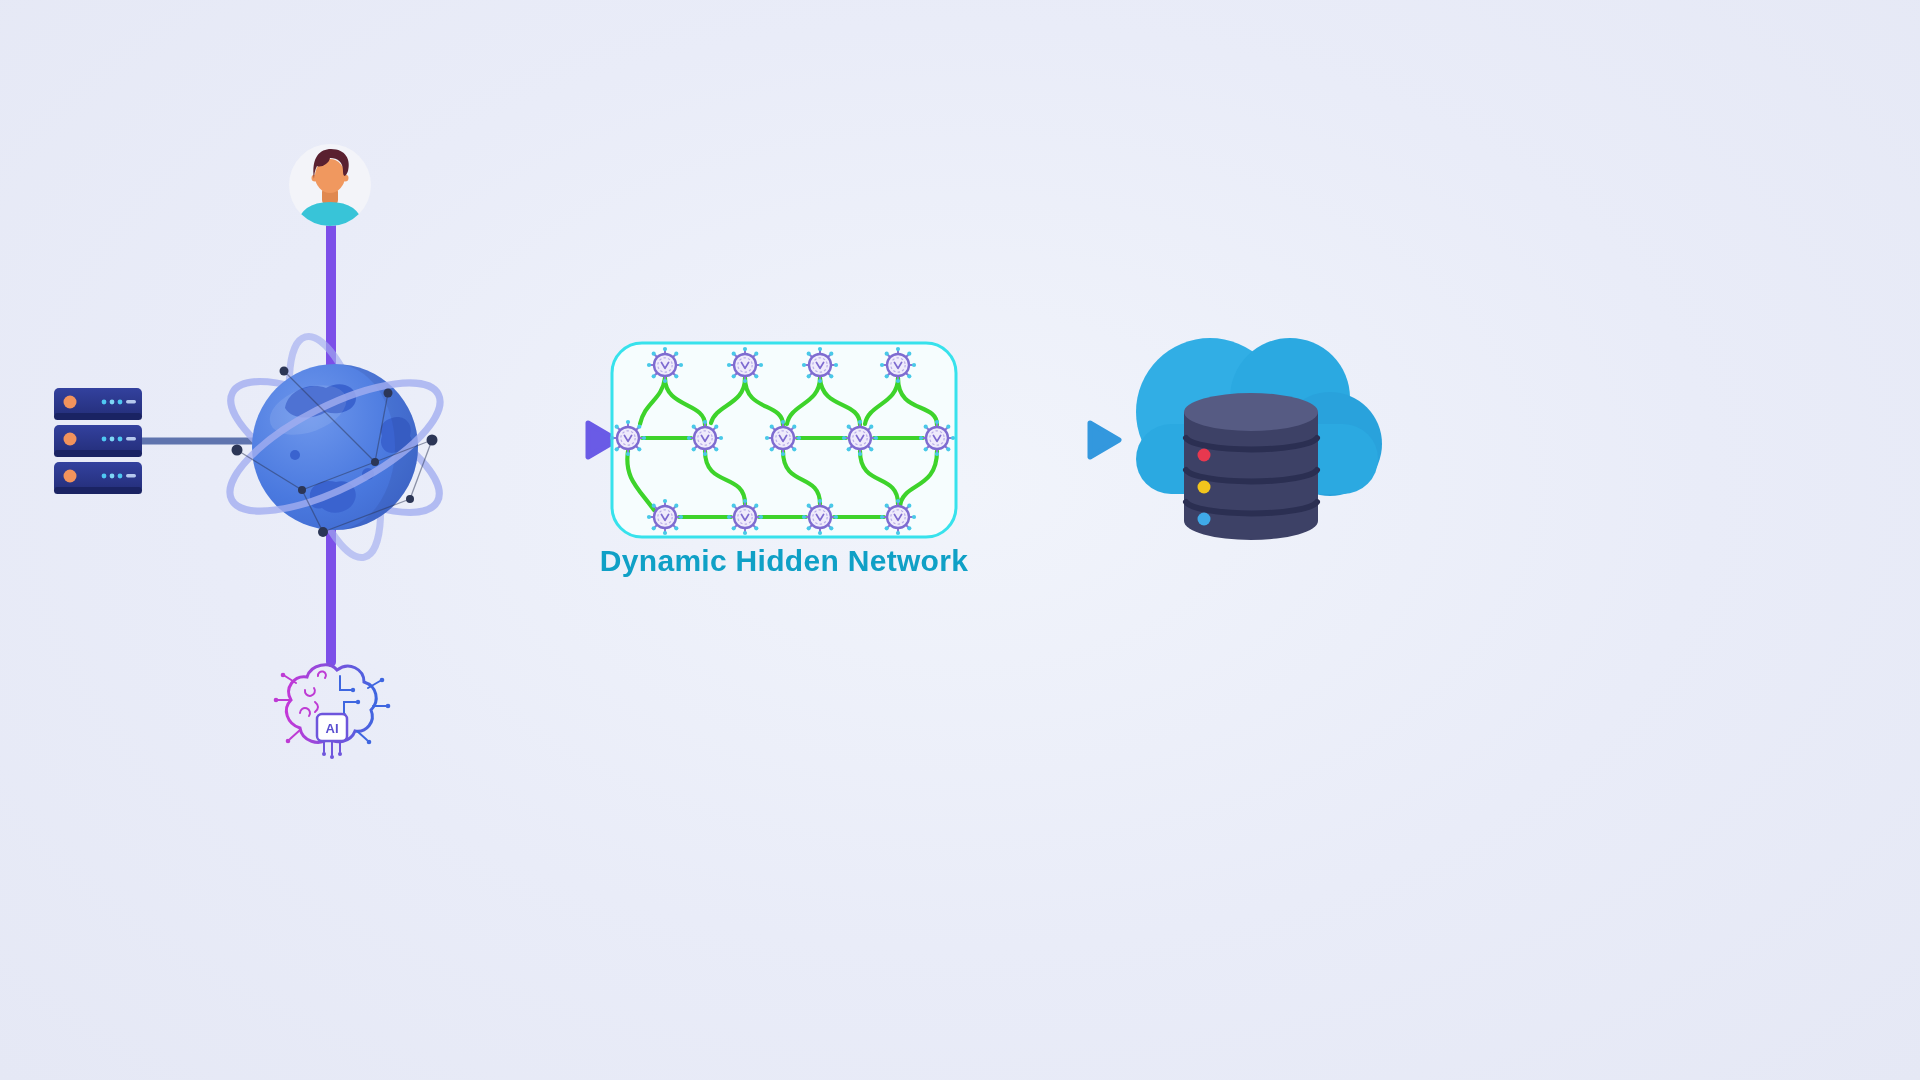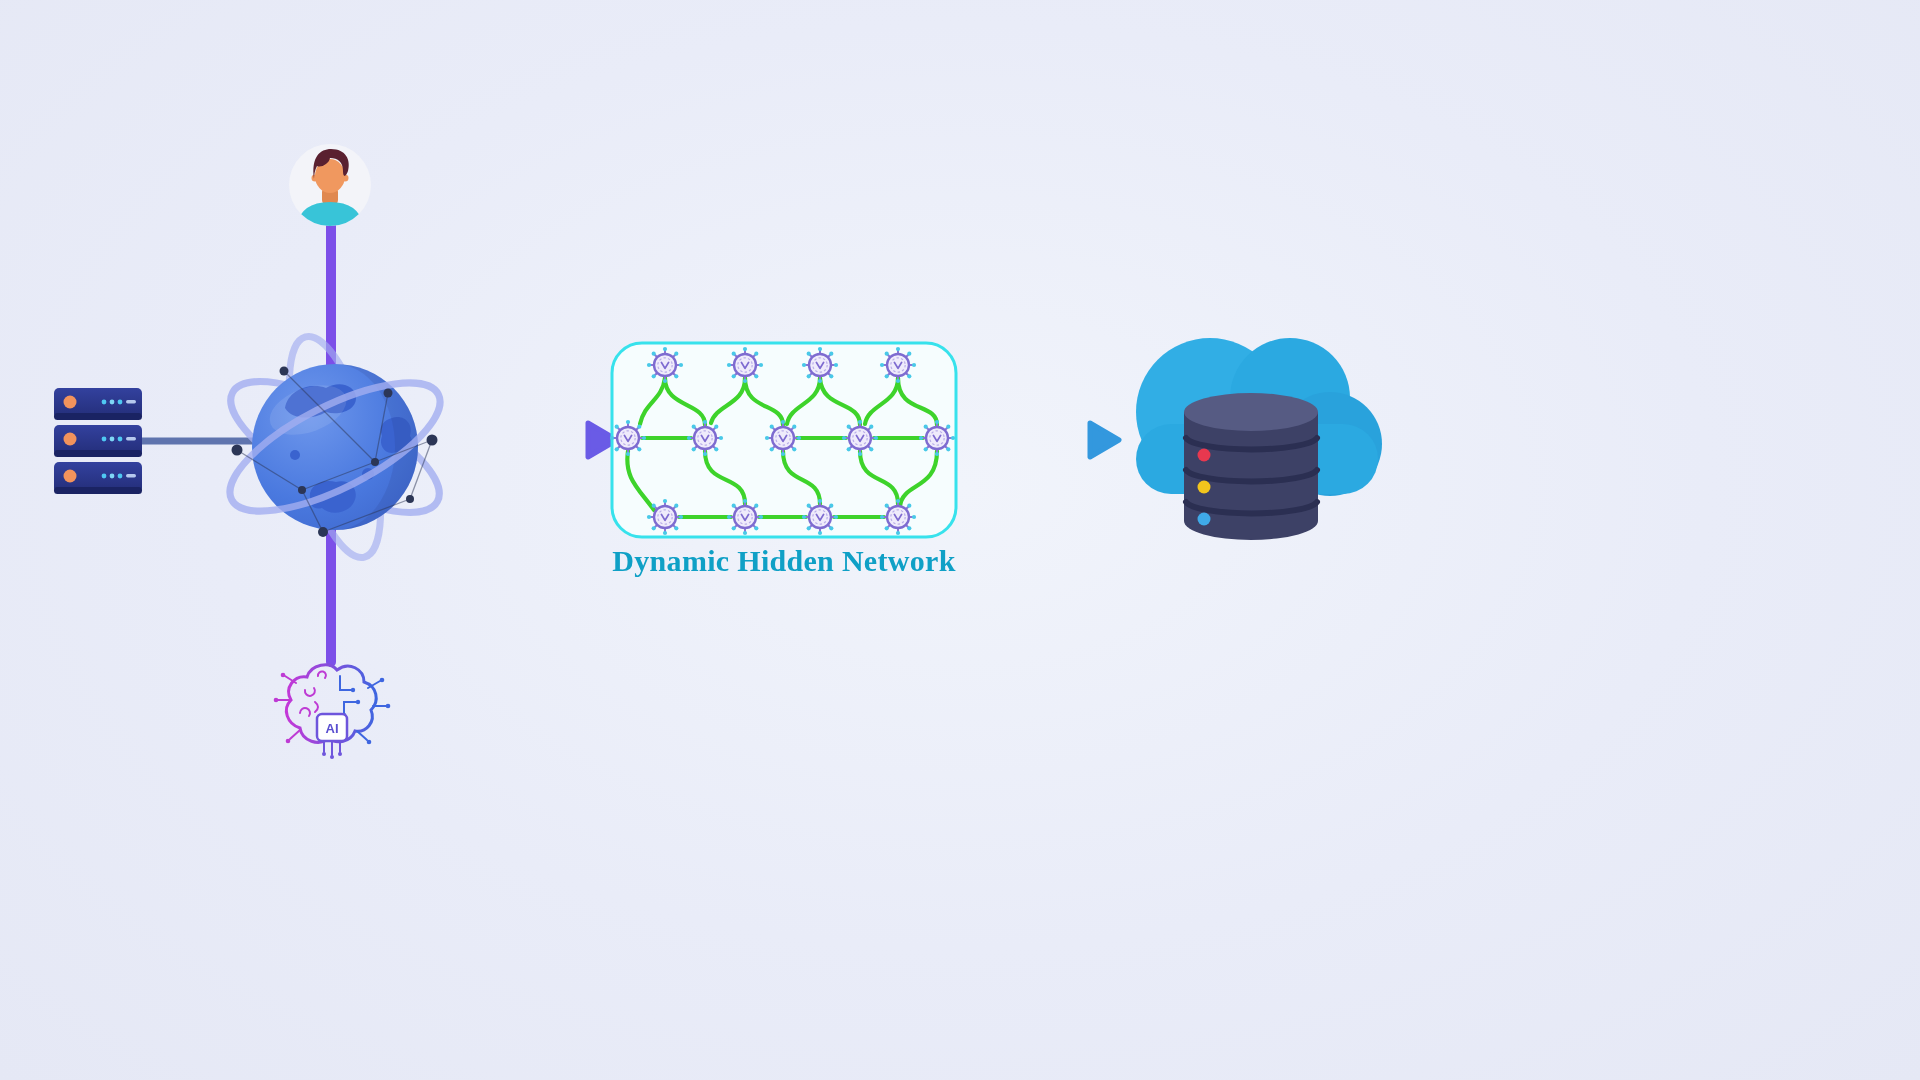--- a/index.html
+++ b/index.html
@@ -9,21 +9,21 @@
     font-family: "Liberation Sans", sans-serif;
   }
   .canvas {
     position: relative; width: 1920px; height: 1080px;
     background: radial-gradient(ellipse at 50% 45%, #F1F4FB 0%, #E9ECF8 55%, #E5E8F5 100%);
   }
   .canvas svg.scene { position: absolute; left: 0; top: 0; }
   .network-label {
     position: absolute; left: 588px; top: 544px; width: 392px;
     text-align: center; font-size: 30px; font-weight: bold;
-    color: #0FA0C6; letter-spacing: 0.3px; font-family: Liberation Serif, serif;
+    color: #0FA0C6; letter-spacing: 0.3px;
   }
 </style>
 </head>
 <body>
 
 <div class="canvas">
   <svg class="scene" width="1920" height="1080" viewBox="0 0 1920 1080">
     <defs>
       <linearGradient id="srvUnit" x1="0" y1="0" x2="0" y2="1">
         <stop offset="0" stop-color="#33419E"></stop>

